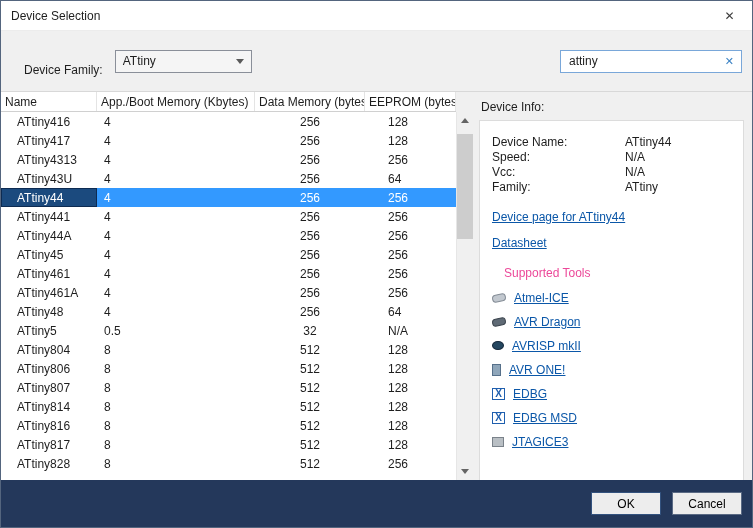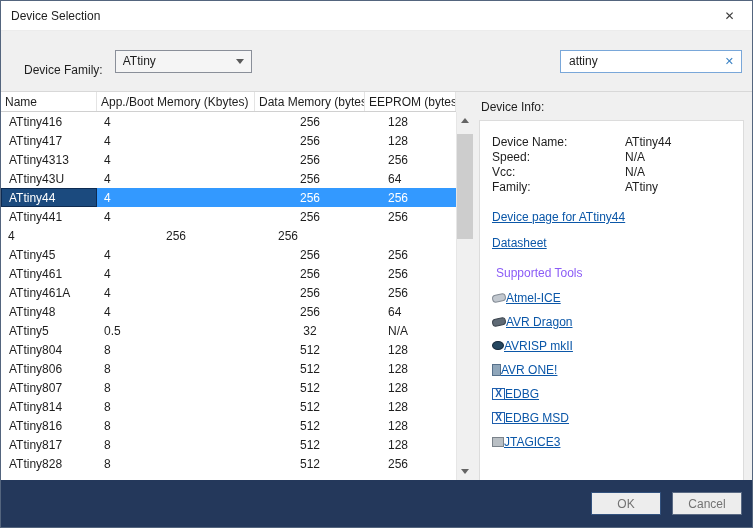--- a/index.html
+++ b/index.html
@@ -22,55 +22,55 @@
   .search-input { border:none; outline:none; flex:1; min-width:0; font:inherit; color:#1e1e1e; background:transparent; padding:0; }
   .search-clear { color:#3b82c4; font-size:11px; cursor:pointer; padding:0 2px; }
   
   .main { flex:1; display:flex; min-height:0; background:#f0f0f0; border-top:1px solid #d8d8d8; }
   .table { width:455px; flex:0 0 455px; display:flex; flex-direction:column; background:#ffffff; }
   .thead { flex:0 0 20px; display:grid; grid-template-columns:96px 158px 110px 91px; border-bottom:1px solid #d0d0d0; background:#ffffff; }
   .hcell { display:flex; align-items:center; padding-left:4px; border-right:1px solid #e4e4e4; white-space:nowrap; overflow:hidden; }
   .tbody { flex:1; overflow:hidden; background:#ffffff; }
   .row { display:grid; grid-template-columns:96px 158px 110px 91px; height:19px; align-items:center; cursor:default; }
   .cell { white-space:nowrap; overflow:hidden; }
-  .c0 { padding-left:8px; height:100%; display:flex; align-items:center; }
+  .c0 { padding-left:16px; height:100%; display:flex; align-items:center; }
   .c1 { padding-left:7px; }
   .c2 { text-align:center; }
   .c3 { padding-left:7px;margin-left:16px; }
   .row.selected { background:#3399ff; color:#ffffff; }
   .row.selected .c0 { background:#1b4a7e; box-shadow: inset 0 0 0 1px #0d2b52; }
   
   .scrollbar { flex:0 0 17px; width:17px; margin-top:20px; background:#f0f0f0; border-left:1px solid #e6e6e6; position:relative; }
   .sb-btn { position:absolute; left:0; width:100%; height:17px; display:flex; align-items:center; justify-content:center; cursor:pointer; }
   .sb-btn.top { top:0; }
   .sb-btn.bottom { bottom:0; }
   .tri-up { width:0; height:0; border-left:4px solid transparent; border-right:4px solid transparent; border-bottom:5px solid #646464; }
   .tri-down { width:0; height:0; border-left:4px solid transparent; border-right:4px solid transparent; border-top:5px solid #646464; }
   .sb-thumb { position:absolute; top:22px; left:0; width:100%; height:105px; background:#cdcdcd; cursor:pointer; }
   
   .info { flex:1; min-width:0; display:flex; flex-direction:column; background:#f0f0f0; padding:6px 8px 0 6px; }
   .info-title { padding:2px 0 6px 2px; }
   .info-body { flex:1; background:#ffffff; border:1px solid #dcdcdc; border-bottom:none; padding:14px 8px 0 12px; overflow:hidden; }
   .fields { display:grid; grid-template-columns:133px 1fr; row-gap:1px; margin-bottom:16px; }
   .flabel, .fvalue { white-space:nowrap; overflow:hidden; }
   .links .link { display:block; margin:0 0 12px 0; color:#0b57a8; text-decoration:underline; cursor:pointer; width:max-content; }
-  .tools-title { margin:16px 0 10px 4px; color:#8b5cf6; }
-  .tool { display:flex; align-items:center; margin-bottom:9px; height:15px; }
+  .tools-title { margin:16px 0 10px 12px; color:#ec4899; }
+  .tool { display:flex; align-items:center; gap:8px; margin-bottom:9px; height:15px; }
   .tool-label { color:#0b57a8; text-decoration:underline; cursor:pointer; white-space:nowrap; }
   .tool-icon { flex:0 0 auto; display:inline-flex; align-items:center; justify-content:center; }
   .atmel-ice-icon { width:14px; height:8px; background:#c2c8cf; border:1px solid #848c96; border-radius:4px; transform:rotate(-12deg); }
   .avr-dragon-icon { width:14px; height:8px; background:#5f6a75; border:1px solid #3a434d; border-radius:4px; transform:rotate(-12deg); }
   .avrisp-mkii-icon { width:12px; height:9px; background:#24465f; border:1px solid #16293c; border-radius:50%; }
   .avr-one-icon { width:9px; height:12px; background:#8fa6ba; border:1px solid #56708a; }
   .edbg-icon, .edbg-msd-icon { width:13px; height:12px; border:1px solid #1f5fae; background:#ffffff; }
   .edbg-icon::before, .edbg-msd-icon::before { content:"X"; font-weight:bold; color:#1f5fae; font-size:10px; line-height:1; }
   .jtagice3-icon { width:12px; height:10px; background:#b9bfc4; border:1px solid #7a828a; }
   
   .footer { flex:0 0 47px; background:#24385b; display:flex; align-items:center; justify-content:flex-end; gap:11px; padding-right:10px; }
-  .btn { width:70px; height:23px; background:#ededed; border:1px solid #5a6a84; font-family:inherit; font-size:12px; color:#737373; cursor:pointer; }
+  .btn { width:70px; height:23px; background:#ededed; border:1px solid #5a6a84; font-family:inherit; font-size:12px; color:#000000; cursor:pointer; }
   .btn.ok { border-color:#33527e; }
 </style>
 </head>
 <body>
 
 <div class="dialog">
 
   <div class="titlebar">
     <span class="title">Device Selection</span>
     <div class="close-btn">
@@ -129,20 +129,21 @@
             <div class="cell c2">256</div>
             <div class="cell c3">256</div>
           </div>
           <div class="row">
             <div class="cell c0">ATtiny441</div>
             <div class="cell c1">4</div>
             <div class="cell c2">256</div>
             <div class="cell c3">256</div>
           </div>
           <div class="row">
+            <div class="cell c0">ATtiny44A</div>
             <div class="cell c1">4</div>
             <div class="cell c2">256</div>
             <div class="cell c3">256</div>
           </div>
           <div class="row">
             <div class="cell c0">ATtiny45</div>
             <div class="cell c1">4</div>
             <div class="cell c2">256</div>
             <div class="cell c3">256</div>
           </div>

